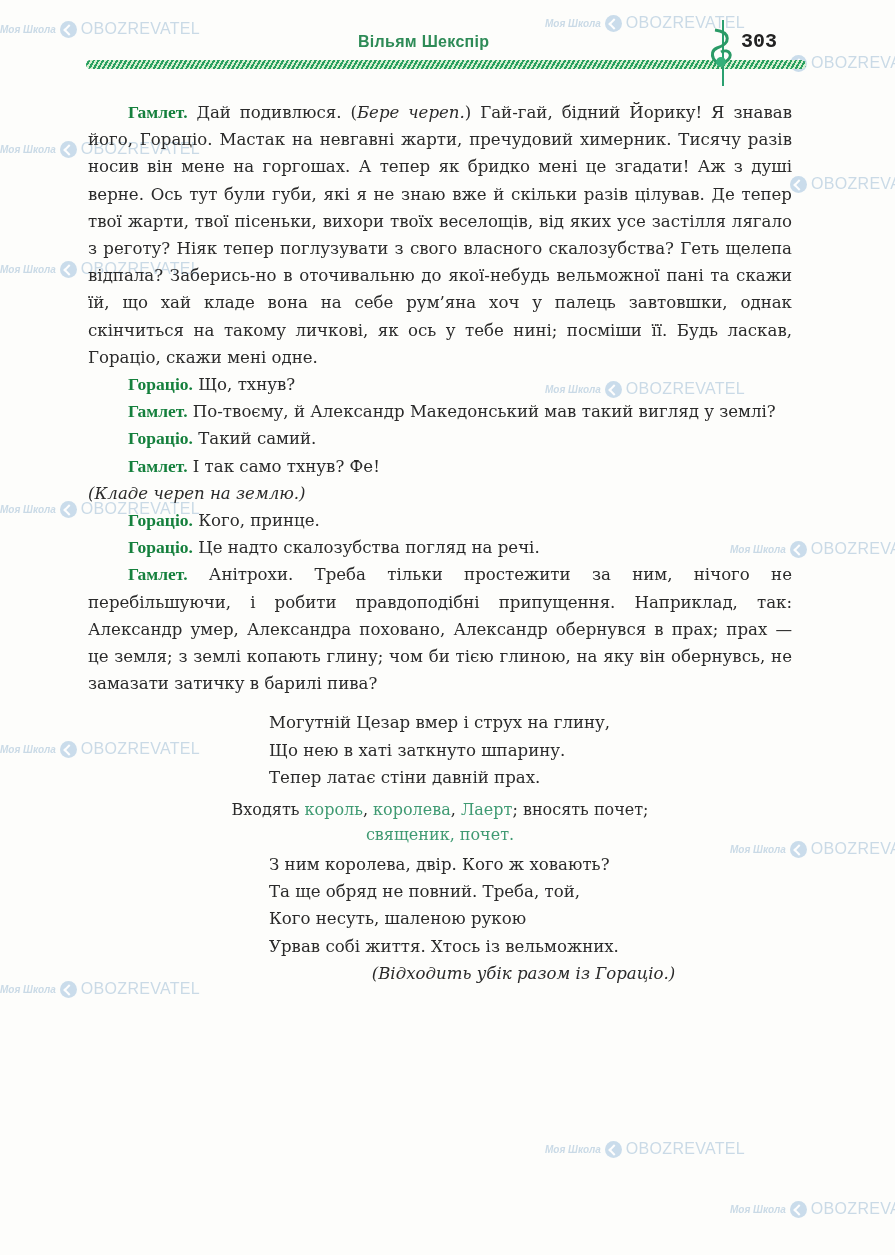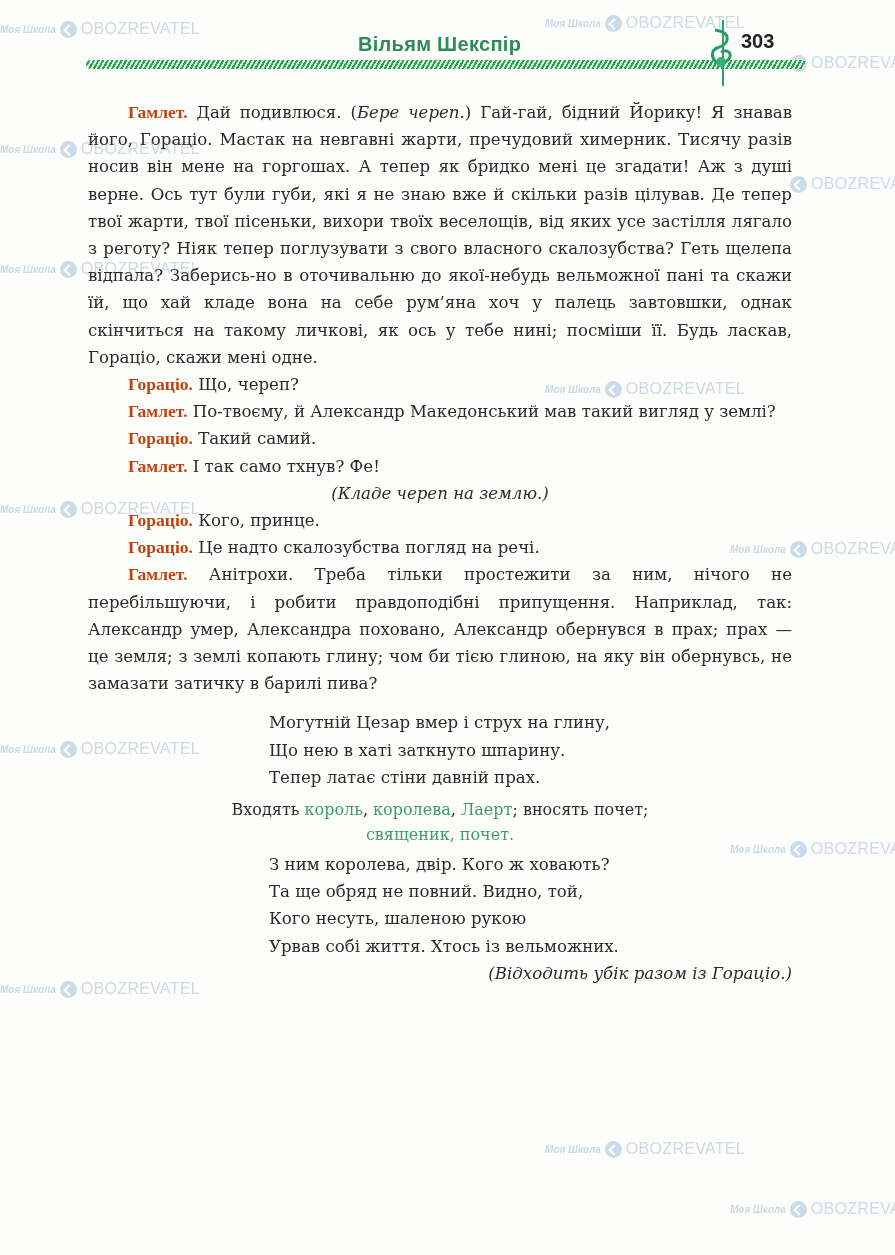--- a/index.html
+++ b/index.html
@@ -24,46 +24,46 @@
     .wm .wm-logo::after {
       content: ""; position: absolute; left: 5px; top: 5px; width: 6px; height: 6px;
       border-left: 2px solid #fff; border-bottom: 2px solid #fff; transform: rotate(45deg);
     }
     .wm .wm-obz { letter-spacing: .3px; font-size: 16px; }
 
     .header { position: absolute; left: 0; top: 0; width: 895px; height: 90px; z-index: 1; }
     .header .title {
       position: absolute; left: 358px; top: 33px;
       font-family: "Liberation Sans", sans-serif; font-weight: bold;
-      font-size: 20px; color: #2e8b57; letter-spacing: .3px;
+      font-size: 16px; color: #2e8b57; letter-spacing: .3px;
     }
     .header .rope {
       position: absolute; left: 86px; top: 60px; width: 720px; height: 9px;
       background: repeating-linear-gradient(-60deg, #2aa060 0 2px, #d6f0d0 2px 4px);
       border-radius: 5px;
     }
     .header .page-number {
       position: absolute; left: 741px; top: 30px;
-      font-family: Liberation Sans, sans-serif; font-size: 20px; font-weight: bold; color: #222;
+      font-family: Liberation Mono, monospace; font-size: 20px; font-weight: bold; color: #222;
     }
     .header .ornament { position: absolute; left: 705px; top: 18px; width: 36px; height: 70px; }
 
     .content {
       position: absolute; left: 88px; top: 99px; width: 704px; z-index: 1;
       font-size: 16.6px; line-height: 27.2px; text-align: justify;
     }
     .p { margin: 0; text-indent: 40px; }
-    .speaker { color: #c2410c; font-weight: bold; font-family: "Liberation Serif", serif; font-size: 17.5px; }
+    .speaker { color: #15803d; font-weight: bold; font-family: "Liberation Serif", serif; font-size: 17.5px; }
     .it { font-style: italic; }
-    .stage { text-align: center; text-indent: 0; margin: 0; }
+    .stage { text-align: left; text-indent: 0; margin: 0; }
     .verse { margin: 0 0 0 181px; text-indent: 0; text-align: left; }
     .verse2 { margin: 0 0 0 181px; text-align: left; }
     .green { color: #3f9a72; }
     .stage-enter { text-align: center; margin: 6px 0 0 0; font-size: 16px; line-height: 25px; }
-    .exit { margin: 0 0 0 167px; text-align: right; font-style: italic; }
+    .exit { margin: 0 0 0 167px; text-align: center; font-style: italic; }
   </style>
 </head>
 <body>
 
 <div class="watermarks">
   <div class="wm" style="left:0;top:20px">
       <span class="wm-moya">Моя Школа</span>
       <span class="wm-logo"></span>
       <span class="wm-obz">OBOZREVATEL</span>
     </div>
@@ -140,21 +140,21 @@
     <path d="M10 12 C 26 14, 26 26, 12 30 C 2 34, 10 50, 20 44 C 30 38, 24 30, 16 34" fill="none" stroke="#2a9a66" stroke-width="3"></path>
     <circle cx="16" cy="44" r="5" fill="#35b07a"></circle>
   </svg>
   <div class="page-number">303</div>
 </div>
 
 <div class="content">
   <p class="p">
     <span class="speaker">Гамлет.</span><span> Дай подивлюся. (</span><span class="it">Бере череп.</span><span>) Гай-гай, бідний Йорику! Я знавав його, Гораціо. Мастак на невгавні жарти, пречудовий химерник. Тисячу разів носив він мене на горгошах. А тепер як бридко мені це згадати! Аж з душі верне. Ось тут були губи, які я не знаю вже й скільки разів цілував. Де тепер твої жарти, твої пісеньки, вихори твоїх веселощів, від яких усе застілля лягало з реготу? Ніяк тепер поглузувати з свого власного скалозубства? Геть щелепа відпала? Заберись-но в оточивальню до якої-небудь вельможної пані та скажи їй, що хай кладе вона на себе рум’яна хоч у палець завтовшки, однак скінчиться на такому личкові, як ось у тебе нині; посміши її. Будь ласкав, Гораціо, скажи мені одне.</span>
   </p>
-  <p class="p"><span class="speaker">Гораціо.</span><span> Що, череп?</span></p>
+  <p class="p"><span class="speaker">Гораціо.</span><span> Що, тхнув?</span></p>
   <p class="p"><span class="speaker">Гамлет.</span><span> По-твоєму, й Александр Македонський мав такий вигляд у землі?</span></p>
   <p class="p"><span class="speaker">Гораціо.</span><span> Такий самий.</span></p>
   <p class="p"><span class="speaker">Гамлет.</span><span> І так само тхнув? Фе!</span></p>
   <p class="stage it">(Кладе череп на землю.)</p>
   <p class="p"><span class="speaker">Гораціо.</span><span> Кого, принце.</span></p>
   <p class="p"><span class="speaker">Гораціо.</span><span> Це надто скалозубства погляд на речі.</span></p>
   <p class="p"><span class="speaker">Гамлет.</span><span> Анітрохи. Треба тільки простежити за ним, нічого не перебільшуючи, і робити правдоподібні припущення. Наприклад, так: Александр умер, Александра поховано, Александр обернувся в прах; прах — це земля; з землі копають глину; чом би тією глиною, на яку він обернувсь, не замазати затичку в барилі пива?</span></p>
 
   <div style="height:12px"></div>
   <div>
@@ -163,18 +163,18 @@
     <p class="verse">Тепер латає стіни давній прах.</p>
   </div>
 
   <p class="stage-enter">
     <span>Входять </span><span class="green">король</span><span>, </span><span class="green">королева</span><span>, </span><span class="green">Лаерт</span><span>; вносять почет;</span><br>
     <span class="green">священик</span><span class="green">, </span><span class="green">почет</span><span class="green">.</span>
   </p>
 
   <div style="margin-top:4px">
     <p class="verse2">З ним королева, двір. Кого ж ховають?</p>
-    <p class="verse2">Та ще обряд не повний. Видно, той,</p>
+    <p class="verse2">Та ще обряд не повний. Треба, той,</p>
     <p class="verse2">Кого несуть, шаленою рукою</p>
     <p class="verse2">Урвав собі життя. Хтось із вельможних.</p>
   </div>
   <p class="exit">(Відходить убік разом із Гораціо.)</p>
 </div>
 
 </body></html>

